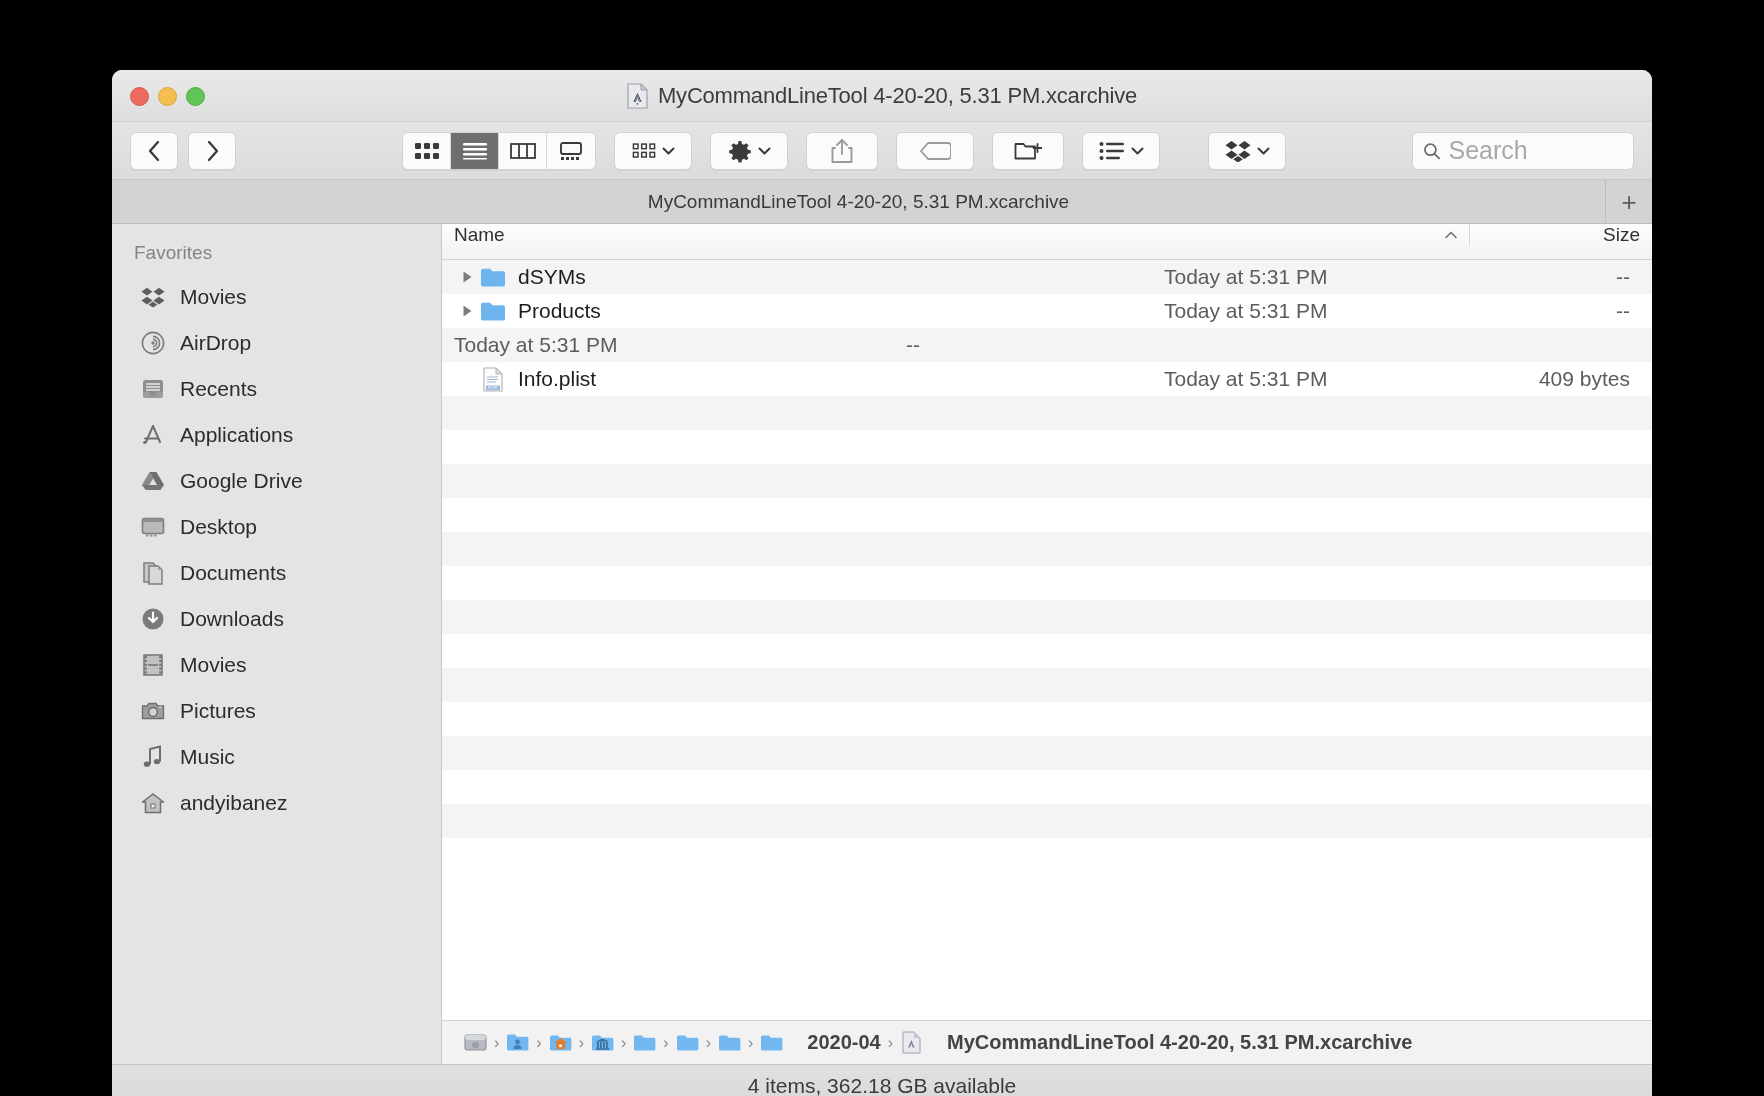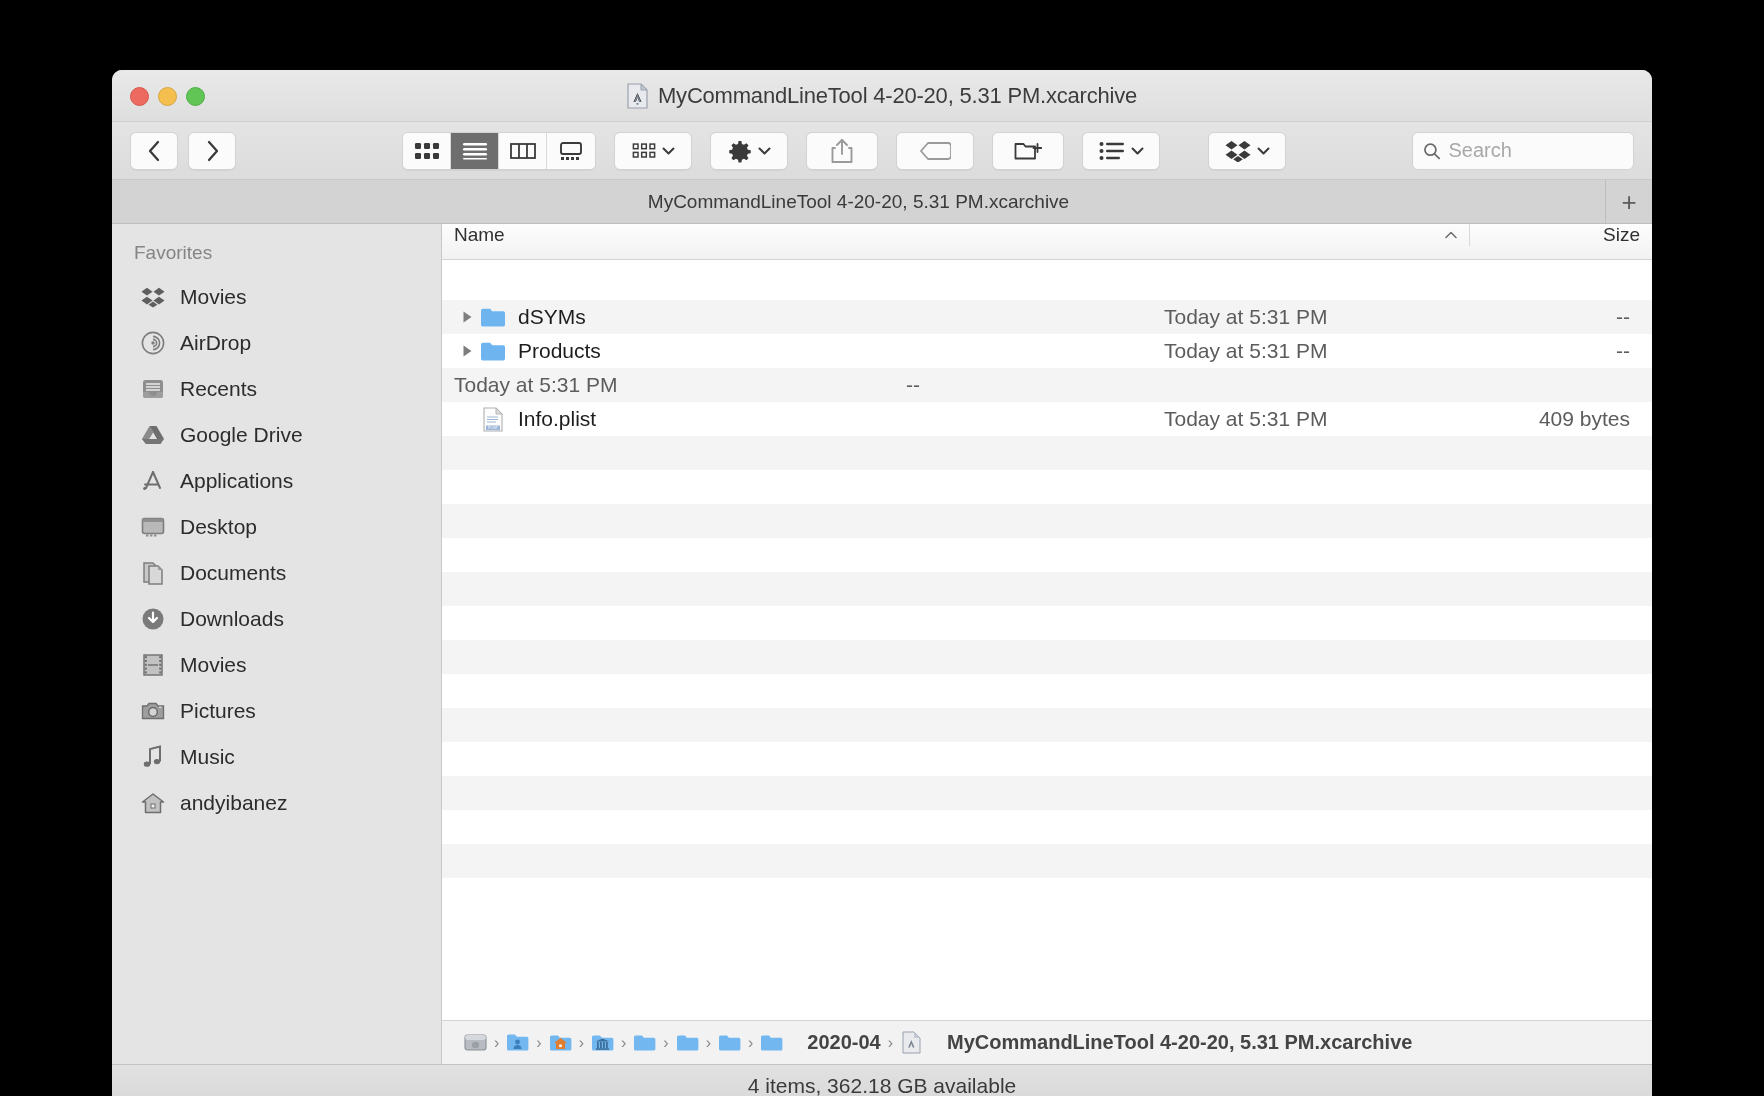--- a/index.html
+++ b/index.html
@@ -99,21 +99,21 @@
     background: #fbfbfb;
     border: 1px solid #d2d2d2;
     border-radius: 6px;
     display: flex; align-items: center;
     padding: 0 10px; gap: 8px;
     margin-left: auto;
   }
   .search-field input {
     border: none; outline: none; background: transparent;
     font-family: "Liberation Sans", sans-serif;
-    font-size: 20px; color: #333; width: 100%;
+    font-size: 25px; color: #333; width: 100%;
   }
   .search-field input::placeholder { color: #a8a8a8; }
 
   
   .tabbar {
     height: 44px;
     background: #d6d6d6;
     border-bottom: 1px solid #bdbdbd;
     display: flex; align-items: stretch;
     flex: 0 0 auto;
@@ -173,21 +173,21 @@
     display: flex; align-items: center;
     border-right: 1px solid #d9d9d9;
     padding: 0 12px;
     position: relative;
   }
   .col.name { flex: 1 1 auto; justify-content: space-between; }
   .col.date { width: 318px; flex: 0 0 318px; }
   .col.size { width: 182px; flex: 0 0 182px; justify-content: flex-end; border-right: none; }
   .sort-caret { width: 12px; height: 8px; }
 
-  .rows { flex: 1 1 auto; overflow: hidden; margin-top: 40px; }
+  .rows { flex: 1 1 auto; overflow: hidden; }
   .row {
     height: 34px;
     display: flex; align-items: center;
     font-size: 21px; color: #1d1d1d;
   }
   .row.odd { background: #f4f4f4; }
   .row.even { background: #ffffff; }
   .cell-name { flex: 1 1 auto; display: flex; align-items: center; gap: 0; min-width: 0; padding-left: 12px; }
   .disclosure { width: 26px; flex: 0 0 26px; display: flex; align-items: center; justify-content: center; }
   .row-ico { width: 26px; flex: 0 0 26px; margin-right: 12px; display:flex; align-items:center; justify-content:center; }
@@ -444,39 +444,39 @@
                   <line x1="5" y1="13" x2="19" y2="13"></line>
                 </g>
               <path d="M2 15 h6 a4 4 0 0 0 8 0 h6 v4 a2 2 0 0 1 -2 2 h-16 a2 2 0 0 1 -2 -2 z" fill="#9d9d9d"></path>
             </svg>
           </span>
           <span>Recents</span>
         </div>
 
         <div class="sb-item">
           <span class="sb-ico">
-            <svg width="24" height="22" viewBox="0 0 24 22">
-              <polygon points="8.5,2 15.5,2 23,15 16,15" fill="#6e6e6e"></polygon>
-              <polygon points="8.5,2 1,15 5,20 12.5,8" fill="#8a8a8a"></polygon>
-              <polygon points="1,15 5,20 19.5,20 23,15" fill="#757575"></polygon>
-            </svg>
-          </span>
-          <span>Google Drive</span>
-        </div>
-
-        <div class="sb-item">
-          <span class="sb-ico">
             <svg width="24" height="24" viewBox="0 0 24 24">
               <path d="M12 3 L19 19" stroke="#6e6e6e" stroke-width="2" fill="none" stroke-linecap="round"></path>
               <path d="M12 3 L5 19" stroke="#6e6e6e" stroke-width="2" fill="none" stroke-linecap="round"></path>
               <path d="M4 15.5 L17 15.5" stroke="#6e6e6e" stroke-width="2" fill="none" stroke-linecap="round"></path>
               <circle cx="3.6" cy="19.6" r="1.5" fill="#6e6e6e"></circle>
             </svg>
           </span>
           <span>Applications</span>
+        </div>
+
+        <div class="sb-item">
+          <span class="sb-ico">
+            <svg width="24" height="22" viewBox="0 0 24 22">
+              <polygon points="8.5,2 15.5,2 23,15 16,15" fill="#6e6e6e"></polygon>
+              <polygon points="8.5,2 1,15 5,20 12.5,8" fill="#8a8a8a"></polygon>
+              <polygon points="1,15 5,20 19.5,20 23,15" fill="#757575"></polygon>
+            </svg>
+          </span>
+          <span>Google Drive</span>
         </div>
 
         <div class="sb-item">
           <span class="sb-ico">
             <svg width="24" height="22" viewBox="0 0 24 22">
               <rect x="1.5" y="2.5" width="21" height="15" rx="2" fill="#b9b9b9" stroke="#7d7d7d" stroke-width="1.6"></rect>
               <rect x="1.5" y="2.5" width="21" height="3.5" fill="#8e8e8e"></rect>
               <g fill="#8e8e8e">
                   <rect x="5" y="18.5" width="2.5" height="2"></rect>
                   <rect x="9" y="18.5" width="2.5" height="2"></rect>

